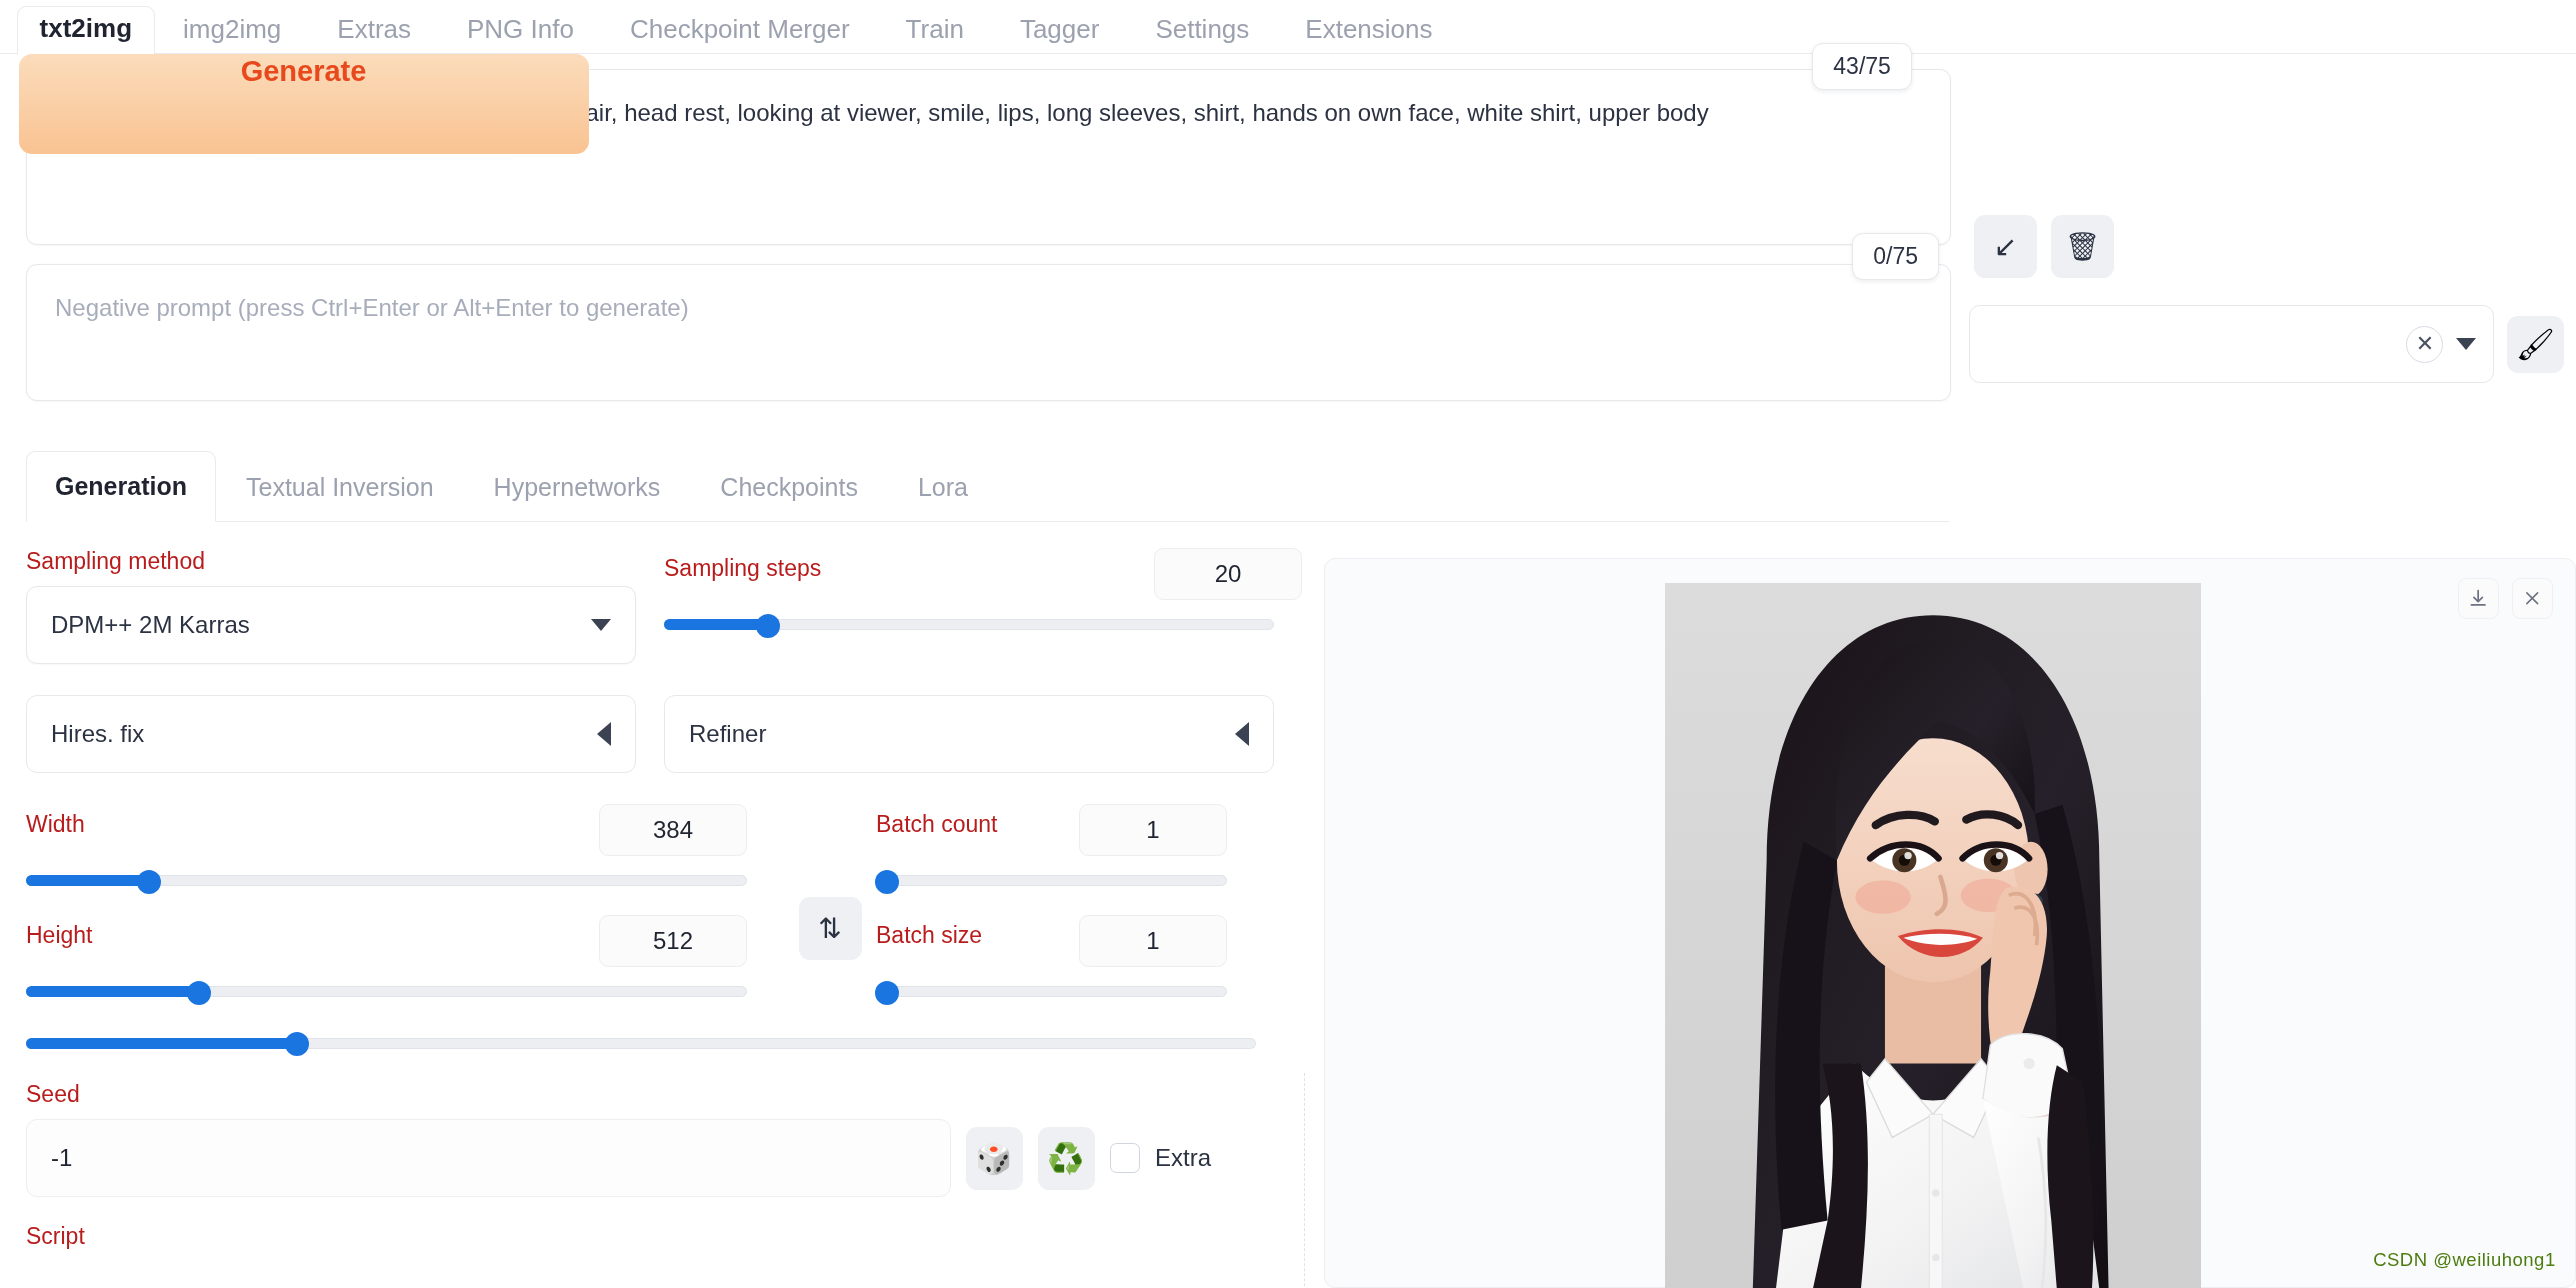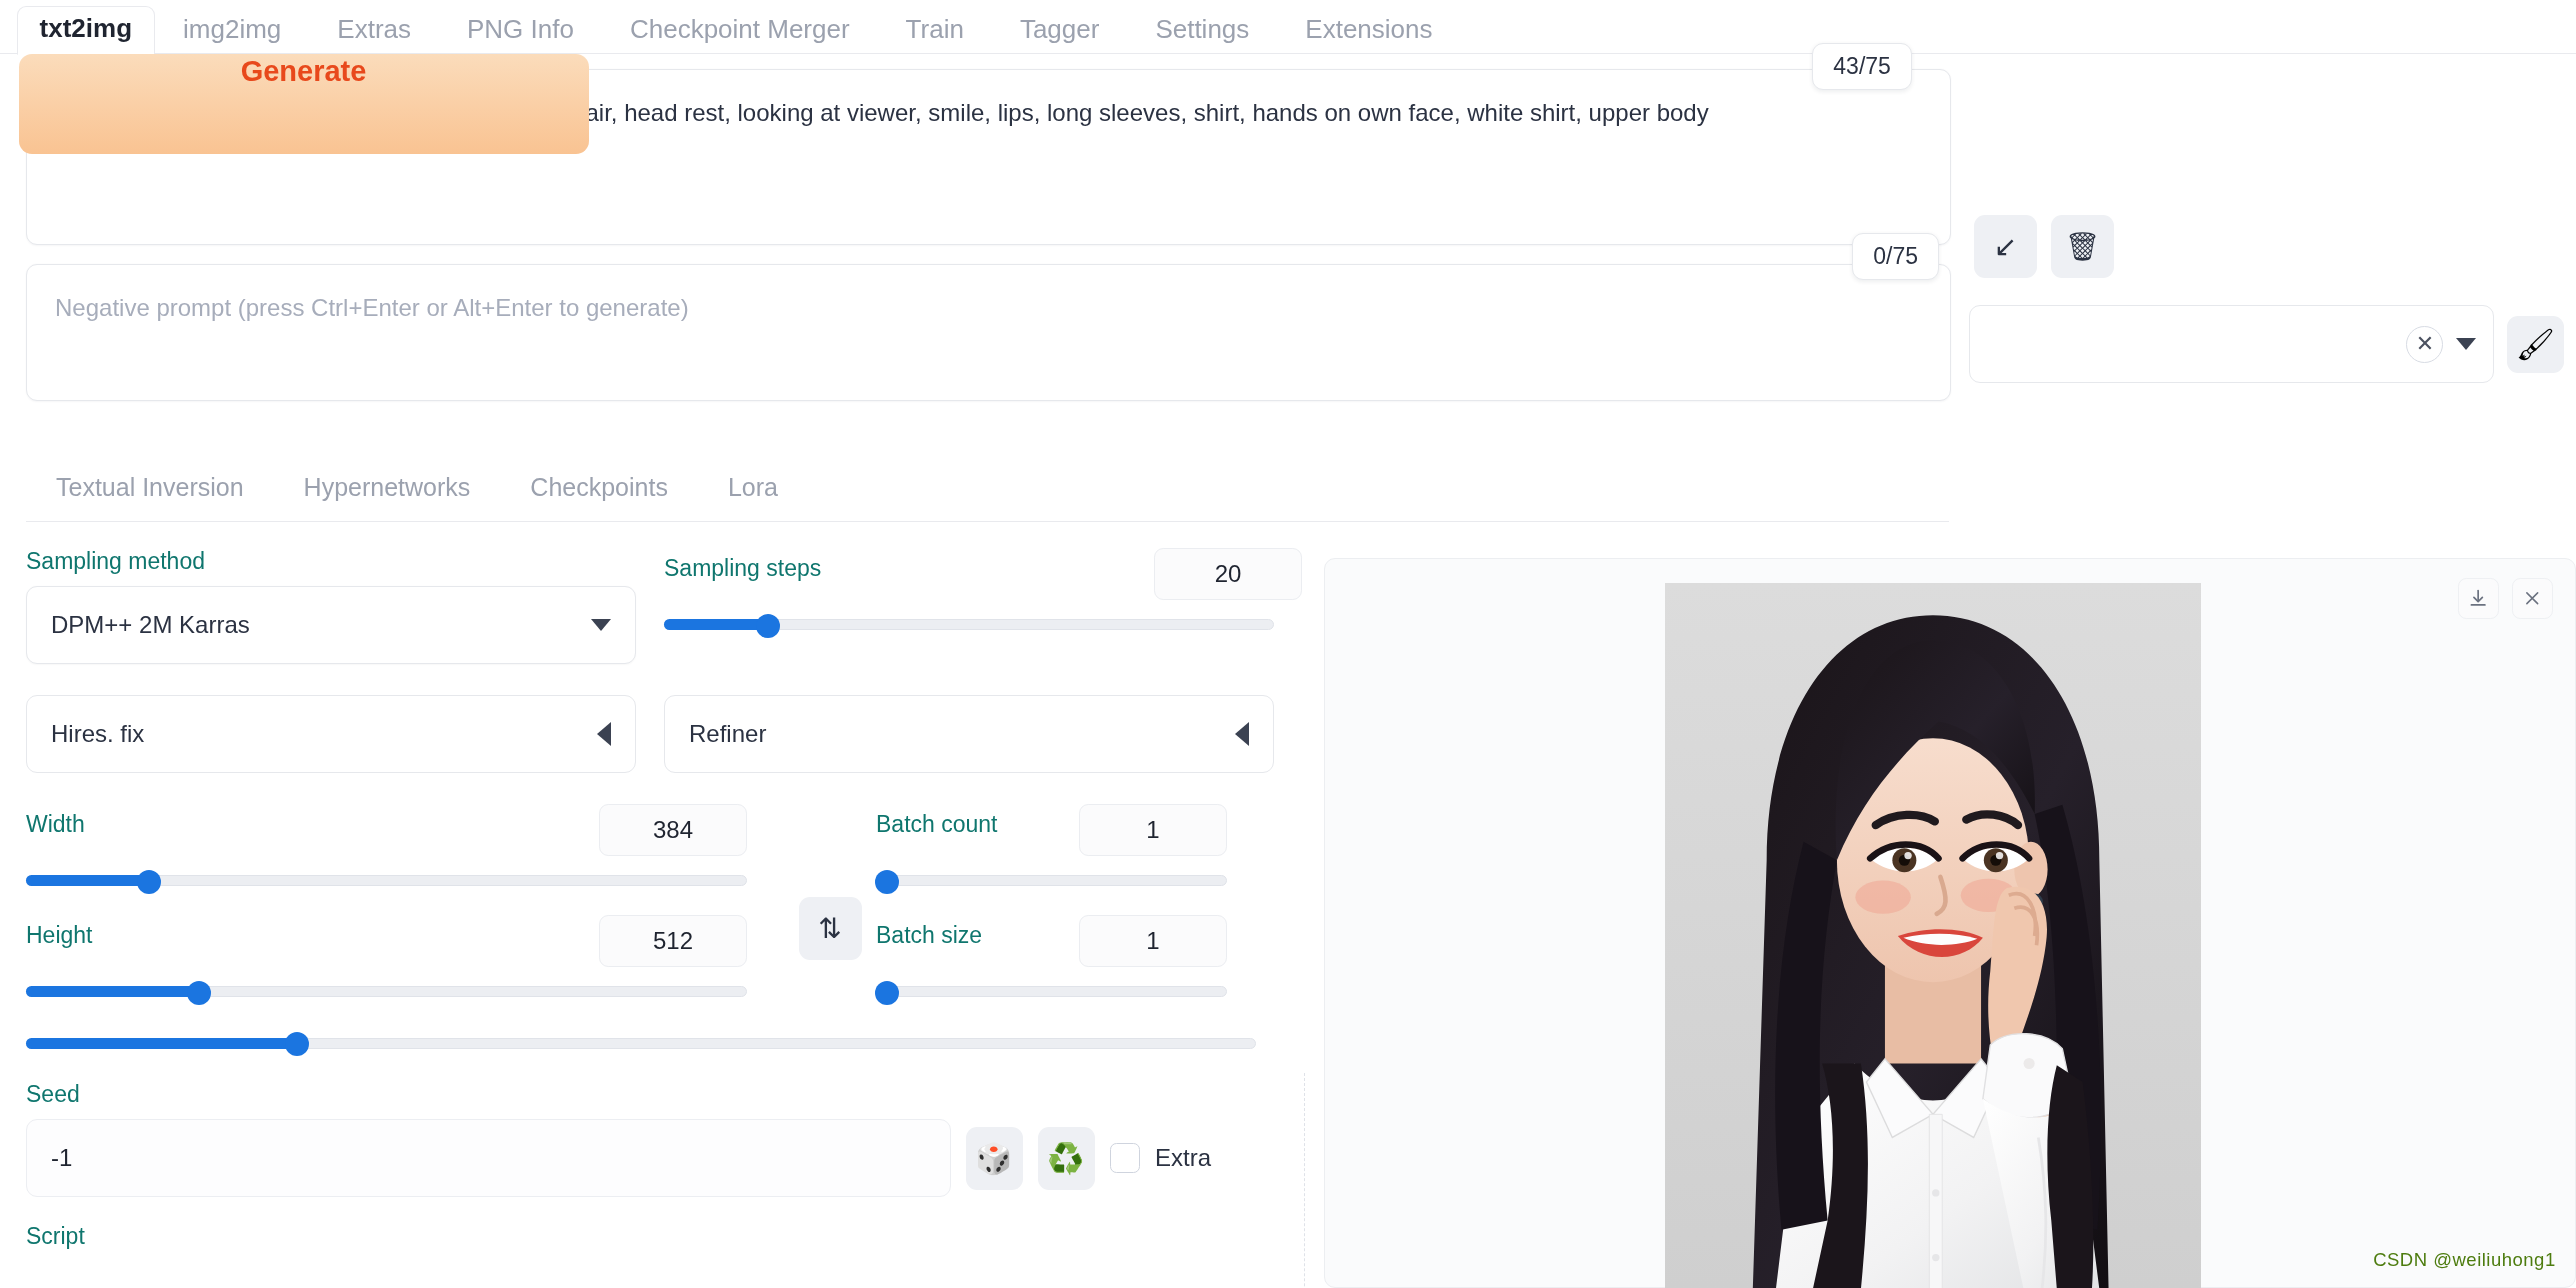--- a/index.html
+++ b/index.html
@@ -164,21 +164,21 @@
   .settings-left { width: 1313px; padding-left: 26px; position: relative; }
   .divider-v {
     position: absolute; left: 1304px; top: 551px; bottom: 0;
     width: 0; border-left: 1.8px dashed #dfe2e8; height: 684px;
   }
 
   .row2 { display: flex; gap: 0; }
   .col-a { width: 638px; }
   .col-b { width: 638px; }
 
-  .field-label { font-size: 23px; color: #0f766e; margin-bottom: 11px; }
+  .field-label { font-size: 23px; color: #b91c1c; margin-bottom: 11px; }
 
   .select-box {
     height: 78px; border: 1.8px solid #e6e8ec; border-radius: 11px;
     background: #fff; display: flex; align-items: center;
     padding: 0 24px; font-size: 24px; color: #2b3242;
     justify-content: space-between; cursor: pointer;
     box-shadow: 0 0.9px 1.8px rgba(16,24,40,.03);
   }
   .select-box.wide { width: 610px; }
 
@@ -297,20 +297,21 @@
     <div class="prompt-wrap">
       <div class="prompt-box">
         <div class="prompt-text">1girl, solo, ring, jewelry, black hair, realistic, long hair, head rest, looking at viewer, smile, lips, long sleeves, shirt, hands on own face, white shirt, upper body</div>
       </div>
       <div class="prompt-box neg-box">
         <div class="prompt-placeholder">Negative prompt (press Ctrl+Enter or Alt+Enter to generate)</div>
       </div>
     </div>
 
     <div class="subtabs">
+      <div class="sub-tab active">Generation</div>
       <div class="sub-tab">Textual Inversion</div>
       <div class="sub-tab">Hypernetworks</div>
       <div class="sub-tab">Checkpoints</div>
       <div class="sub-tab">Lora</div>
     </div>
 
     <div class="settings">
       <div class="settings-left">
 
         <div class="row2">

